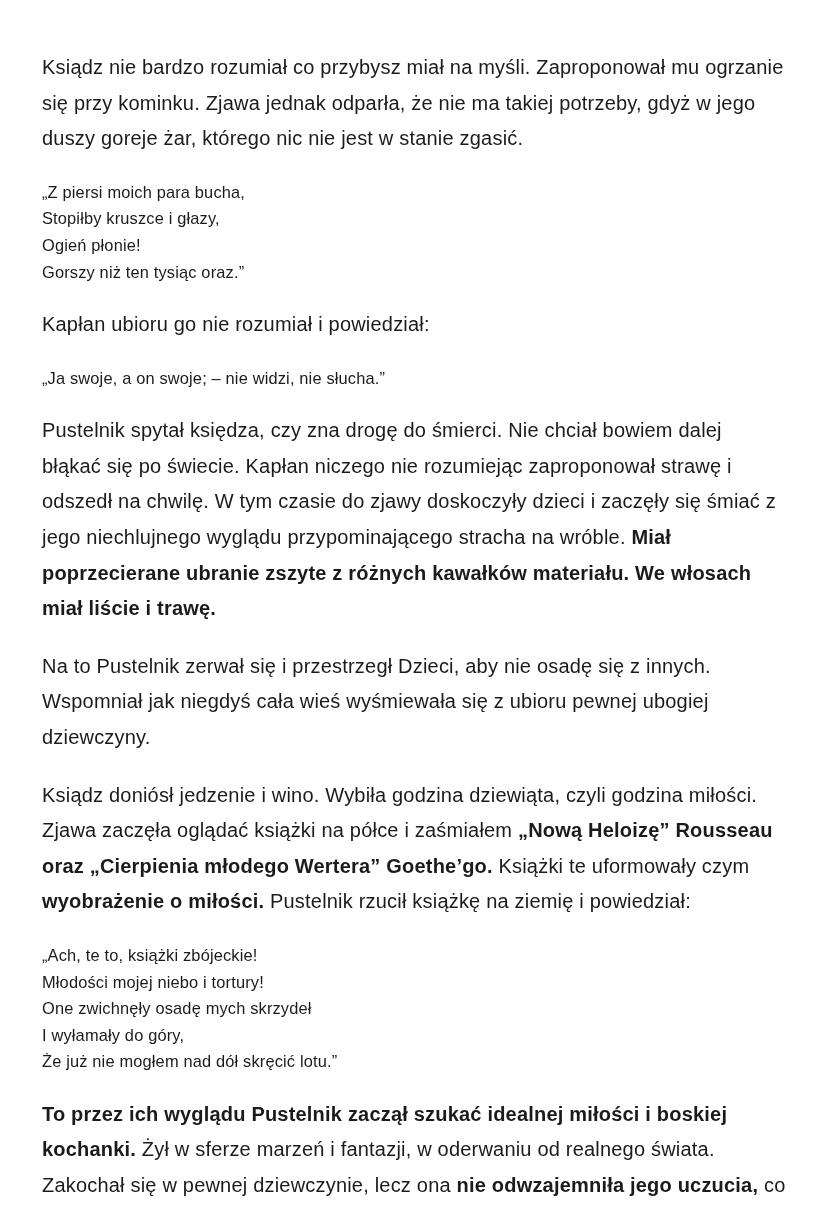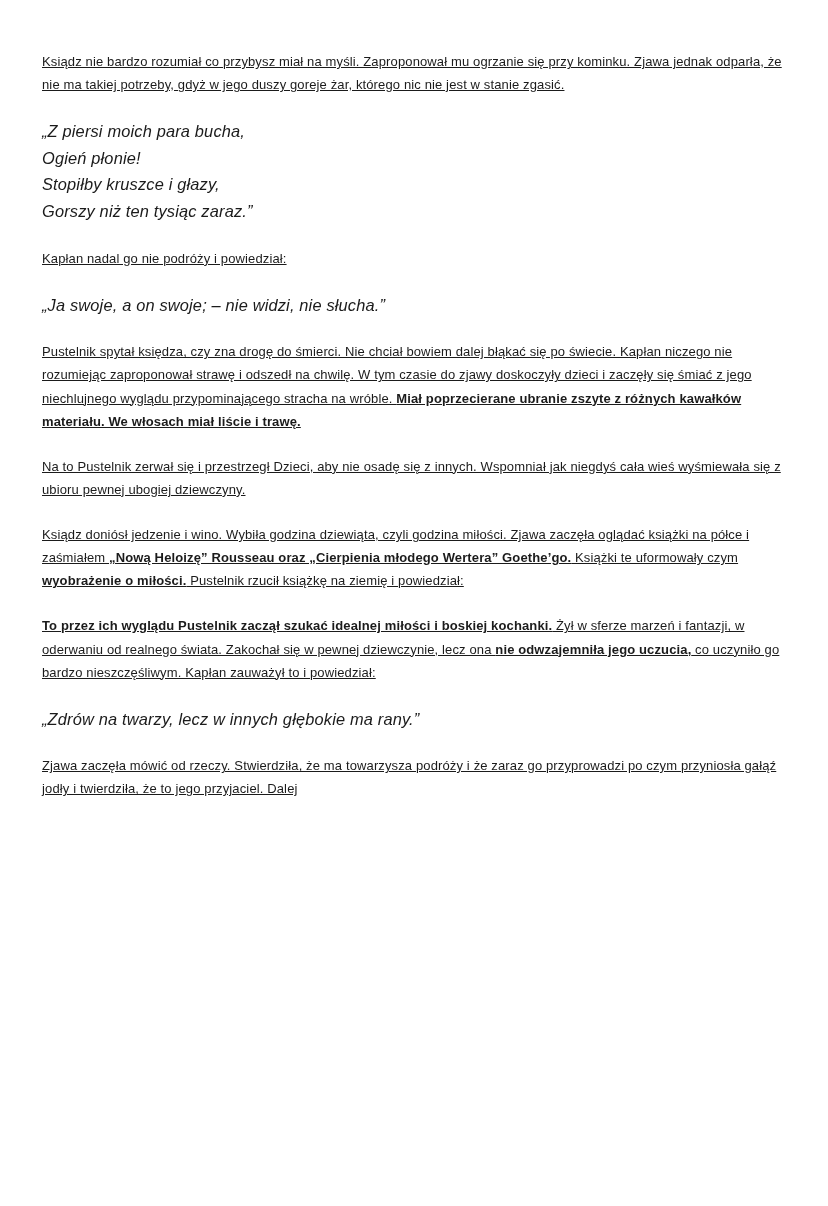--- a/index.html
+++ b/index.html
@@ -14,61 +14,66 @@
     color: #1b1b1b;
   }
   .page {
     width: 828px;
     min-height: 1206px;
     box-sizing: border-box;
     padding: 50px 42px 28px 42px;
     background: #ffffff;
   }
   .block {
-    font-size: 13px;
+    font-size: 20px;
     line-height: 1.78;
     margin: 0 0 22px 0;
     letter-spacing: 0.01em;
-    text-decoration: underline;
   }
   .block:last-child {
     margin-bottom: 0;
   }
   .quote {
-    font-style: italic;
     font-size: 16.4px;
     line-height: 1.62;
     margin: 0 0 22px 0;
     letter-spacing: 0.01em;
   }
   .quote .ln {
     display: block;
   }
   b, .b {
     font-weight: bold;
   }
 </style>
 </head>
 <body>
 
 <div class="page">
   <div id="doc-body">
       <p class="block"><span>Ksiądz nie bardzo rozumiał co przybysz miał na myśli. Zaproponował mu ogrzanie się przy kominku. Zjawa jednak odparła, że nie ma takiej potrzeby, gdyż w jego duszy goreje żar, którego nic nie jest w stanie zgasić.</span></p>
       <p class="quote">
         <span class="ln">„Z piersi moich para bucha,</span>
+        <span class="ln">Stopiłby kruszce i głazy,</span>
         <span class="ln">Ogień płonie!</span>
-        <span class="ln">Stopiłby kruszce i głazy,</span>
-        <span class="ln">Gorszy niż ten tysiąc zaraz.”</span>
+        <span class="ln">Gorszy niż ten tysiąc oraz.”</span>
       </p>
-      <p class="block"><span>Kapłan nadal go nie podróży i powiedział:</span></p>
+      <p class="block"><span>Kapłan ubioru go nie rozumiał i powiedział:</span></p>
       <p class="quote">
         <span class="ln">„Ja swoje, a on swoje; – nie widzi, nie słucha.”</span>
       </p>
       <p class="block"><span>Pustelnik spytał księdza, czy zna drogę do śmierci. Nie chciał bowiem dalej błąkać się po świecie. Kapłan niczego nie rozumiejąc zaproponował strawę i odszedł na chwilę. W tym czasie do zjawy doskoczyły dzieci i zaczęły się śmiać z jego niechlujnego wyglądu przypominającego stracha na wróble. </span><b>Miał poprzecierane ubranie zszyte z różnych kawałków materiału. We włosach miał liście i trawę.</b></p>
       <p class="block"><span>Na to Pustelnik zerwał się i przestrzegł Dzieci, aby nie osadę się z innych. Wspomniał jak niegdyś cała wieś wyśmiewała się z ubioru pewnej ubogiej dziewczyny.</span></p>
       <p class="block"><span>Ksiądz doniósł jedzenie i wino. Wybiła godzina dziewiąta, czyli godzina miłości. Zjawa zaczęła oglądać książki na półce i zaśmiałem </span><b>„Nową Heloizę” Rousseau oraz „Cierpienia młodego Wertera” Goethe’go.</b><span> Książki te uformowały czym </span><b>wyobrażenie o miłości.</b><span> Pustelnik rzucił książkę na ziemię i powiedział:</span></p>
+      <p class="quote">
+        <span class="ln">„Ach, te to, książki zbójeckie!</span>
+        <span class="ln">Młodości mojej niebo i tortury!</span>
+        <span class="ln">One zwichnęły osadę mych skrzydeł</span>
+        <span class="ln">I wyłamały do góry,</span>
+        <span class="ln">Że już nie mogłem nad dół skręcić lotu.”</span>
+      </p>
       <p class="block"><b>To przez ich wyglądu Pustelnik zaczął szukać idealnej miłości i boskiej kochanki.</b><span> Żył w sferze marzeń i fantazji, w oderwaniu od realnego świata. Zakochał się w pewnej dziewczynie, lecz ona </span><b>nie odwzajemniła jego uczucia,</b><span> co uczyniło go bardzo nieszczęśliwym. Kapłan zauważył to i powiedział:</span></p>
       <p class="quote">
         <span class="ln">„Zdrów na twarzy, lecz w innych głębokie ma rany.”</span>
       </p>
       <p class="block"><span>Zjawa zaczęła mówić od rzeczy. Stwierdziła, że ma towarzysza podróży i że zaraz go przyprowadzi po czym przyniosła gałąź jodły i twierdziła, że to jego przyjaciel. Dalej </span></p>
     </div>
 </div>
 
 </body></html>

